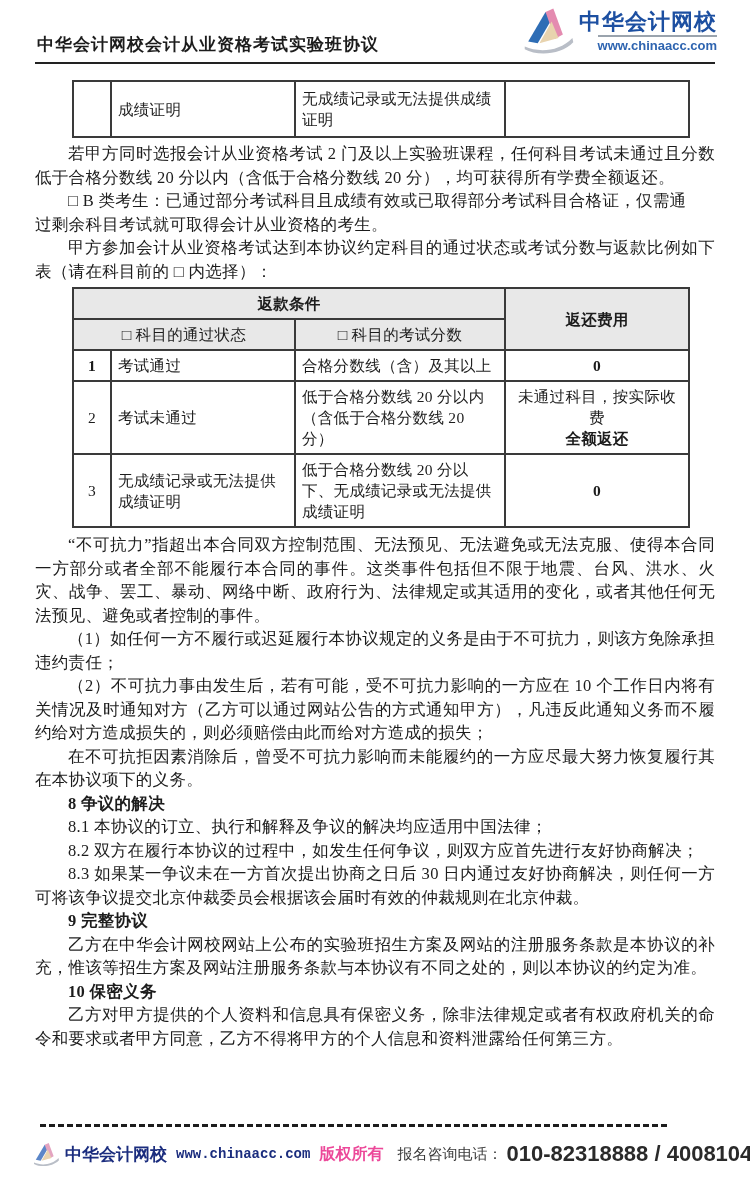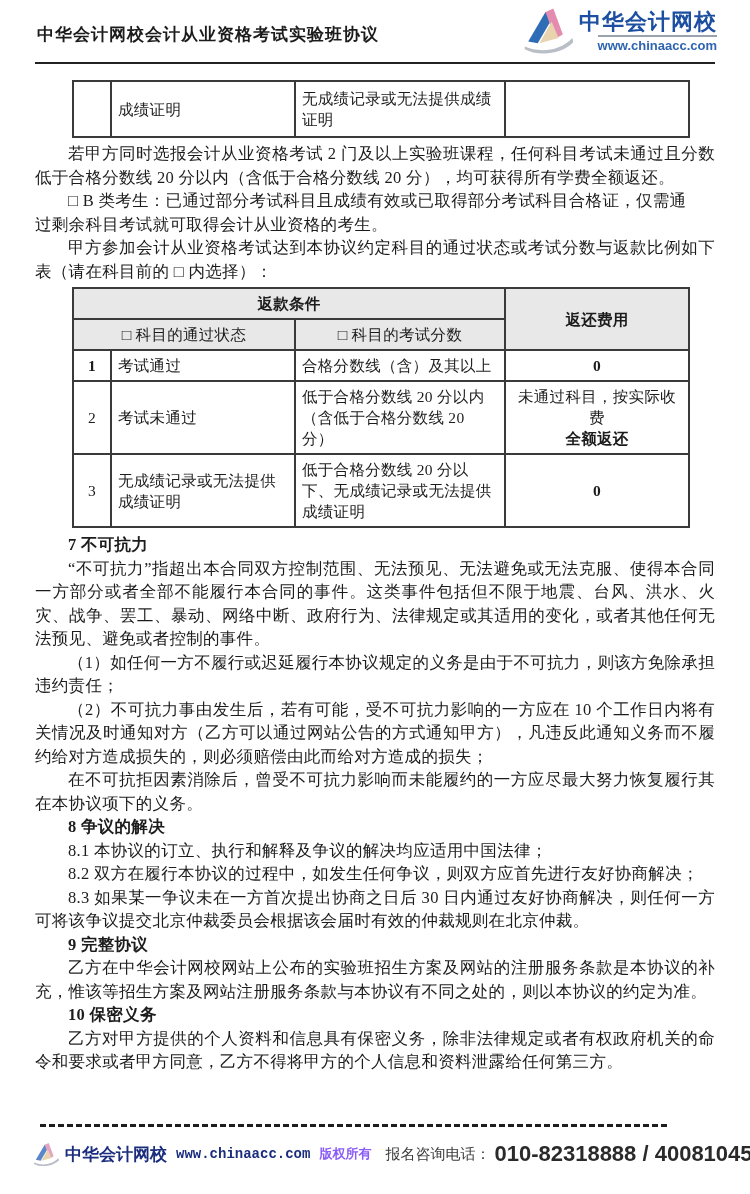--- a/index.html
+++ b/index.html
@@ -10,21 +10,21 @@
     height: 1194px;
     margin: 0 auto;
     background: #ffffff;
     font-family: "Liberation Serif", "DejaVu Serif", serif;
     color: #1c1c1c;
     overflow: hidden;
   }
   
   .hdr { position: relative; height: 64px; margin: 0 35px 0 35px; border-bottom: 2px solid #222; }
   .hdr-title {
-    position: absolute; left: 2px; bottom: 16px;
+    position: absolute; left: 2px; bottom: 6px;
     font-size: 17px; font-weight: bold; letter-spacing: 1px;
   }
   .brand { position: absolute; right: -2px; top: 6px; display: flex; align-items: center; gap: 4px; }
   .brand svg { display: block; }
   .brand-txt { display: flex; flex-direction: column; align-items: flex-end; }
   .brand-name {
     font-family: "Liberation Sans", sans-serif;
     font-size: 22px; font-weight: bold; color: #1c4fa1; letter-spacing: 1px; line-height: 24px;
   }
   .brand-url {
@@ -60,21 +60,21 @@
   
   .ftr { position: absolute; left: 0; top: 1124px; width: 750px; }
   .ftr-dash {
     margin: 0 80px 14px 40px; height: 3px;
     background: repeating-linear-gradient(90deg, #1d1d1d 0 6px, #ffffff 6px 9px);
   }
   .ftr-row { display: flex; align-items: center; margin: 0 30px 0 33px; }
   .ftr-brand { display: flex; align-items: center; gap: 5px; white-space: nowrap; }
   .ftr-brand-name { font-family: "Liberation Sans", sans-serif; font-size: 17px; font-weight: bold; color: #1b2d7e; }
   .ftr-brand-url  { font-family: "Liberation Mono", "DejaVu Sans Mono", monospace; font-size: 14px; font-weight: bold; color: #1b2d7e; margin: 0 4px; }
-  .ftr-copy { font-family: "Liberation Sans", sans-serif; font-size: 13px; font-weight: bold; color: #8b5cf6; }
+  .ftr-copy { font-family: "Liberation Sans", sans-serif; font-size: 16px; font-weight: bold; color: #ec4899; }
   .ftr-right { margin-left: 14px; white-space: nowrap; color: #3a3a3a; font-size: 15px; display: flex; align-items: center; gap: 4px; }
   .ftr-phone { font-family: "Liberation Sans", sans-serif; font-weight: bold; font-size: 22px; color: #2a2a2a; }
   .ftr-page { margin-left: 6px; color: #3a3a3a; }
 </style>
 </head>
 <body>
 
 <div class="page">
 
   <div class="hdr">
@@ -150,21 +150,20 @@
       </tr>
       <tr>
         <td class="cnum">3</td>
         <td>无成绩记录或无法提供成绩证明</td>
         <td>低于合格分数线 20 分以下、无成绩记录或无法提供成绩证明</td>
         <td class="cref bold">0</td>
       </tr>
     </tbody>
       </table>
 
-    <p class="para heading">7 不可抗力</p>
     <p class="para indent">“不可抗力”指超出本合同双方控制范围、无法预见、无法避免或无法克服、使得本合同一方部分或者全部不能履行本合同的事件。这类事件包括但不限于地震、台风、洪水、火灾、战争、罢工、暴动、网络中断、政府行为、法律规定或其适用的变化，或者其他任何无法预见、避免或者控制的事件。</p>
     <p class="para indent">（1）如任何一方不履行或迟延履行本协议规定的义务是由于不可抗力，则该方免除承担违约责任；</p>
     <p class="para indent">（2）不可抗力事由发生后，若有可能，受不可抗力影响的一方应在 10 个工作日内将有关情况及时通知对方（乙方可以通过网站公告的方式通知甲方），凡违反此通知义务而不履约给对方造成损失的，则必须赔偿由此而给对方造成的损失；</p>
     <p class="para indent">在不可抗拒因素消除后，曾受不可抗力影响而未能履约的一方应尽最大努力恢复履行其在本协议项下的义务。</p>
     <p class="para heading">8 争议的解决</p>
     <p class="para indent">8.1 本协议的订立、执行和解释及争议的解决均应适用中国法律；</p>
     <p class="para indent">8.2 双方在履行本协议的过程中，如发生任何争议，则双方应首先进行友好协商解决；</p>
     <p class="para indent">8.3 如果某一争议未在一方首次提出协商之日后 30 日内通过友好协商解决，则任何一方可将该争议提交北京仲裁委员会根据该会届时有效的仲裁规则在北京仲裁。</p>
     <p class="para heading">9 完整协议</p>
     <p class="para indent">乙方在中华会计网校网站上公布的实验班招生方案及网站的注册服务条款是本协议的补充，惟该等招生方案及网站注册服务条款与本协议有不同之处的，则以本协议的约定为准。</p>

